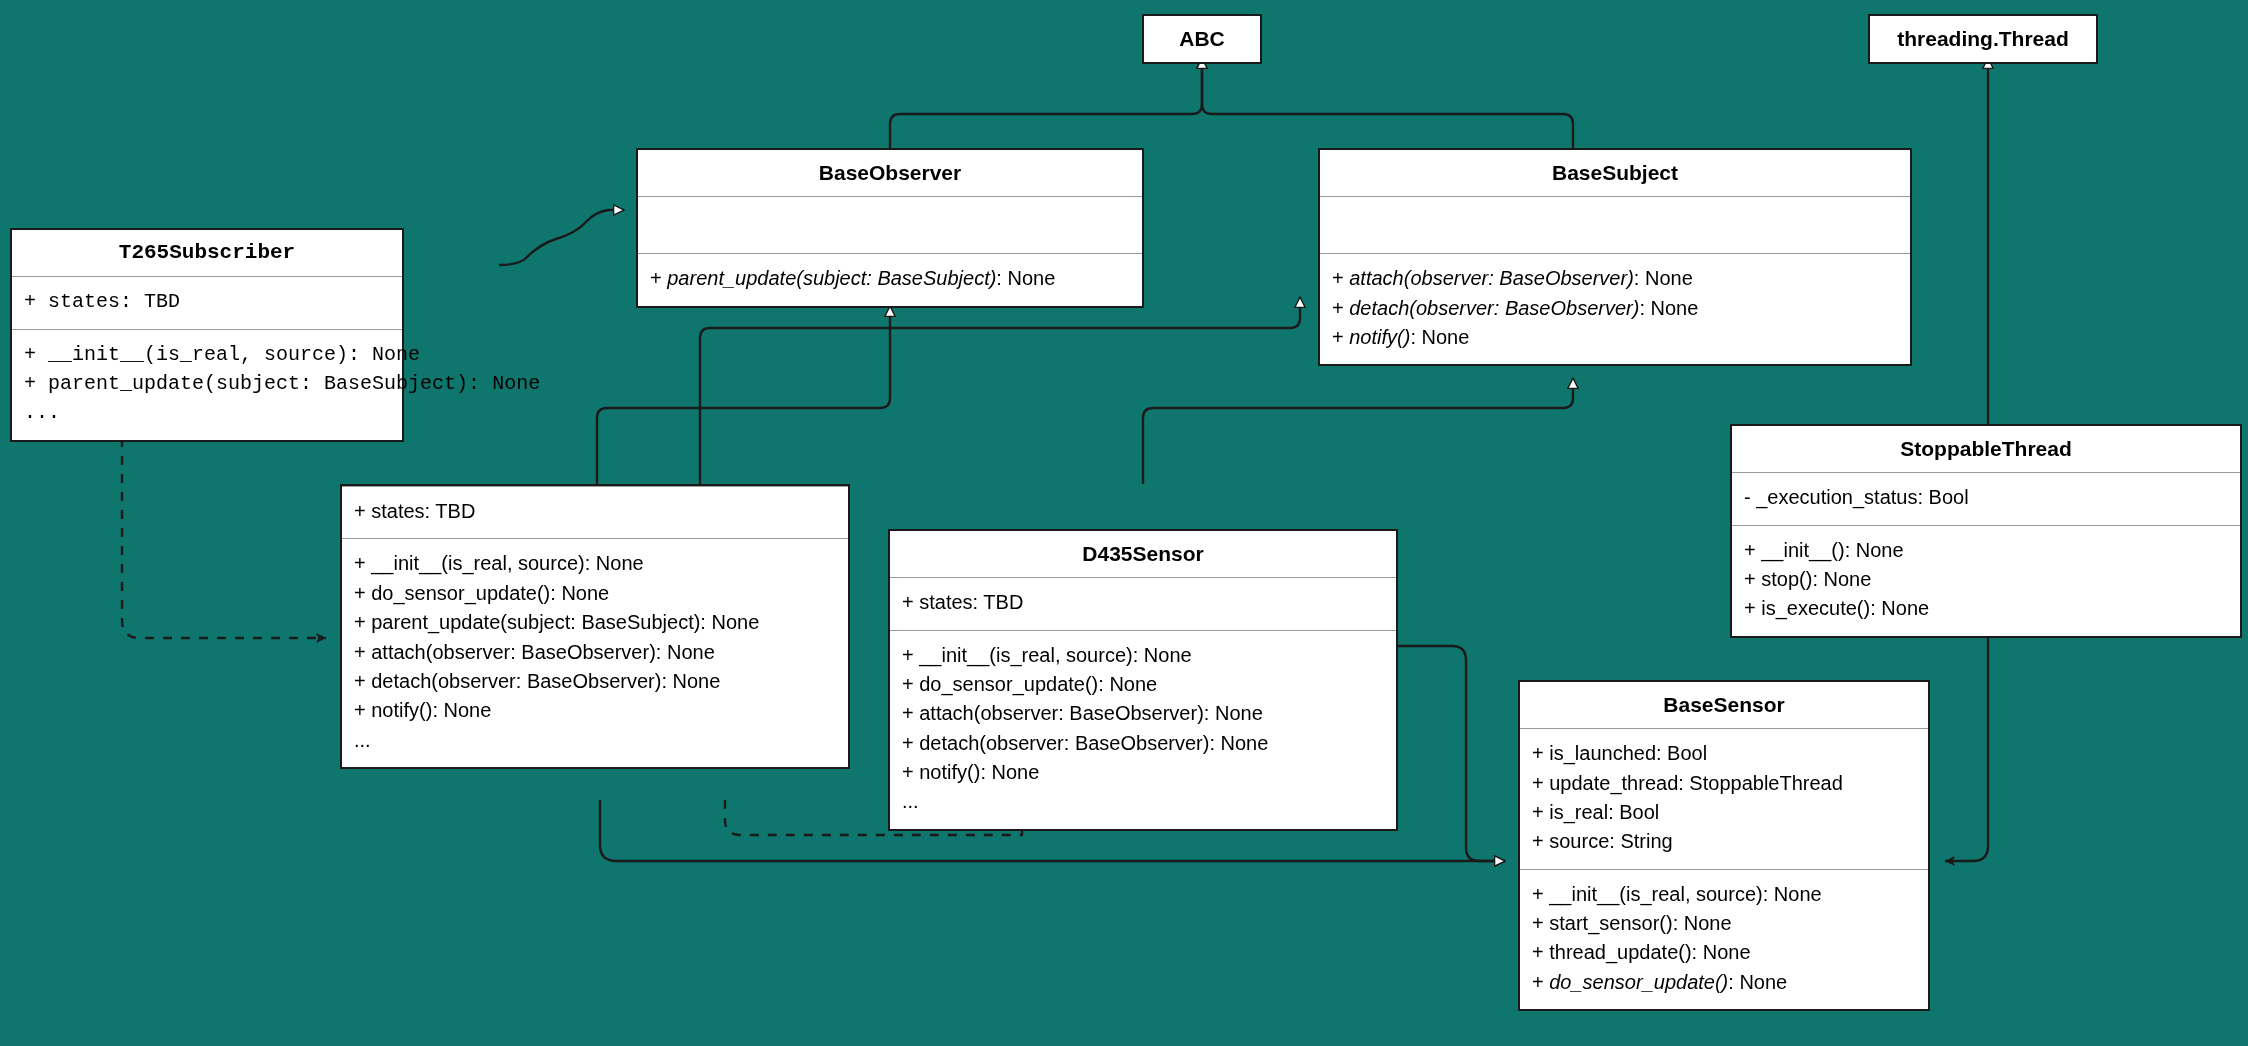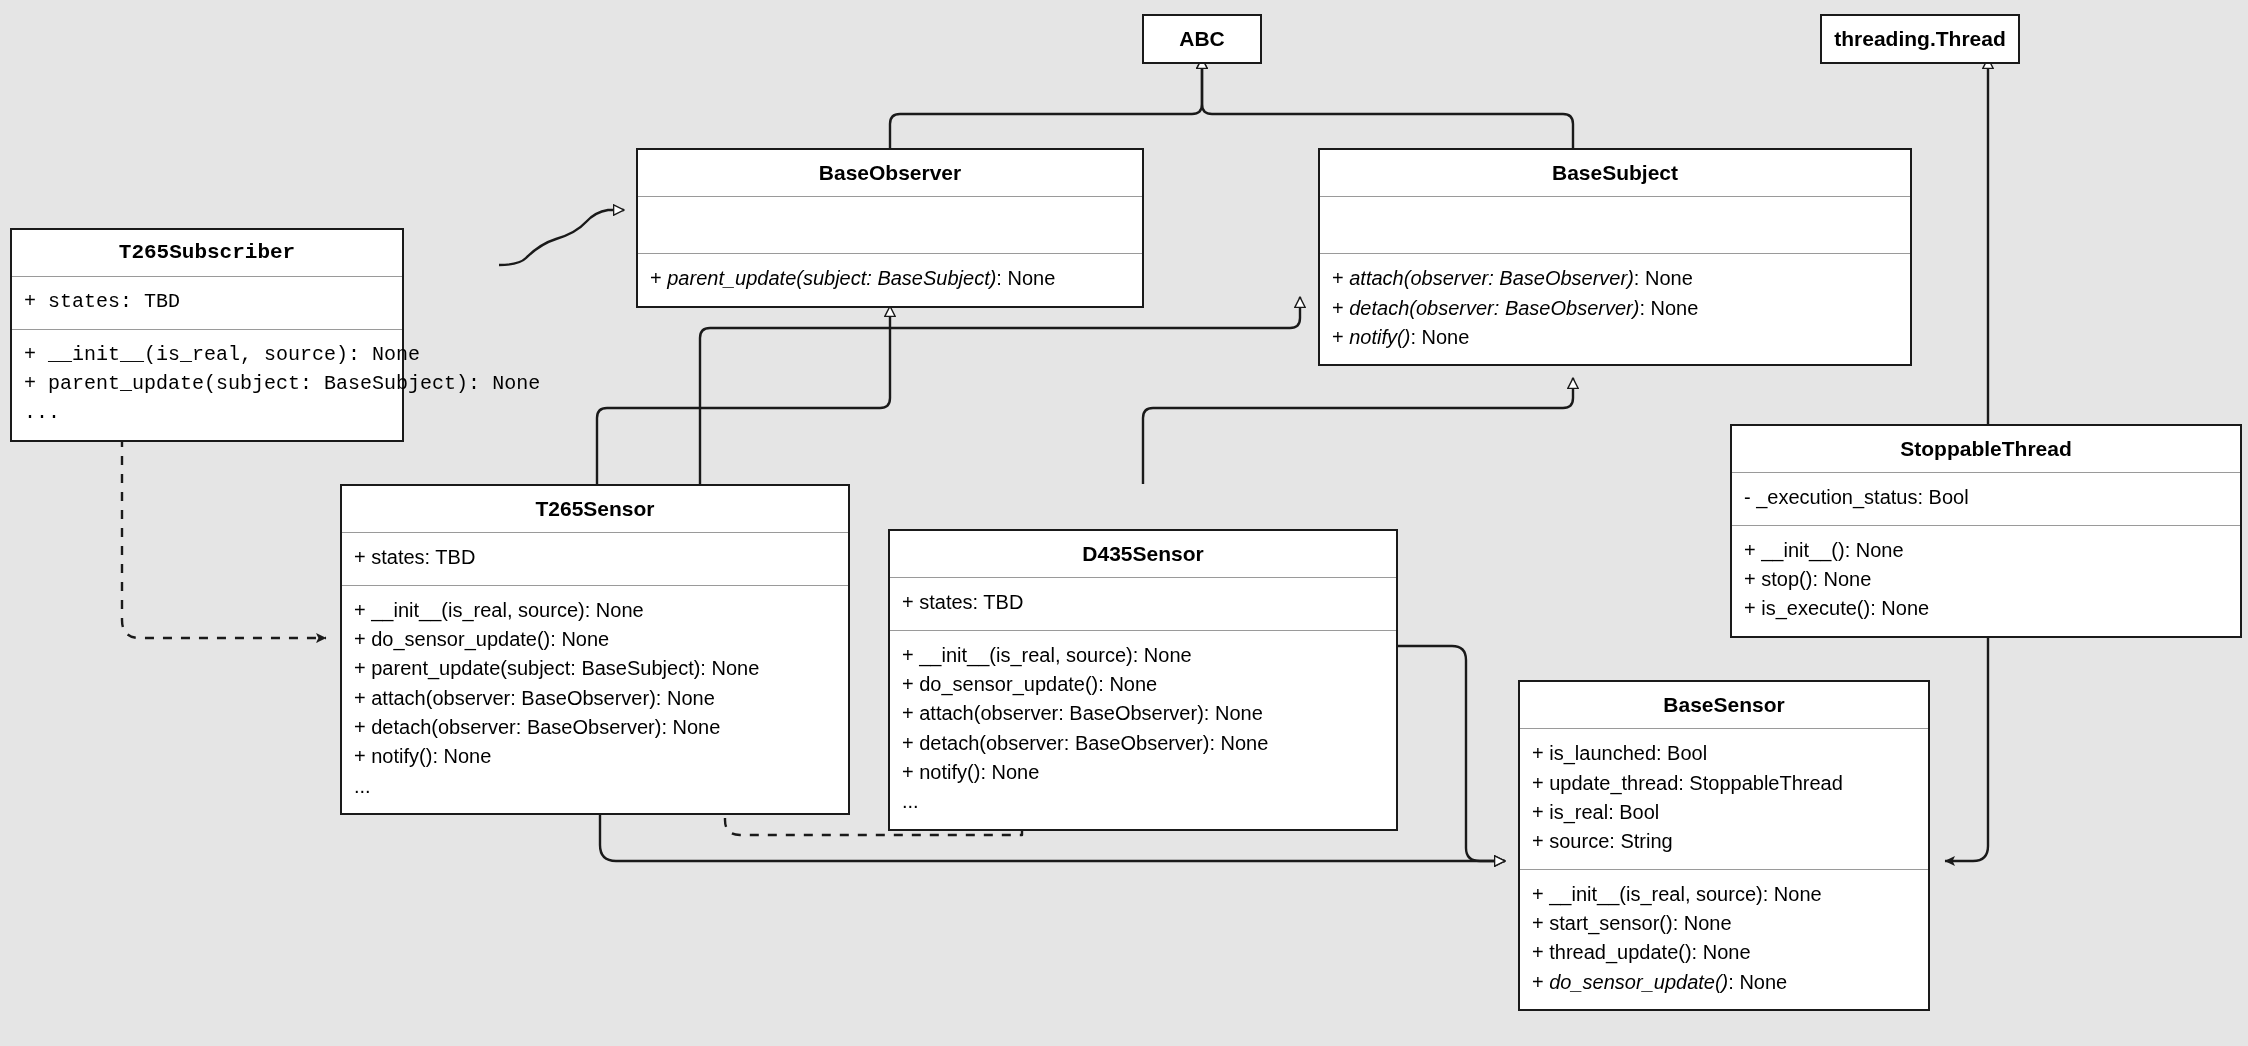--- a/index.html
+++ b/index.html
@@ -8,21 +8,21 @@
     padding: 0;
     background: #ffffff;
   }
   body {
     font-family: "Liberation Sans", sans-serif;
   }
   #canvas {
     position: relative;
     width: 2248px;
     height: 1046px;
-    background: #e5e5e5;
+    background: #0f766e;
     overflow: hidden;
   }
   #edges {
     position: absolute;
     left: 0;
     top: 0;
     width: 2248px;
     height: 1046px;
     pointer-events: none;
   }
@@ -56,21 +56,21 @@
     padding: 14px 10px;
   }
   .uml-row {
     white-space: nowrap;
   }
   .uml-row .sig-abstract {
     font-style: italic;
   }
   
   #box-abc        { left: 1142px; top: 14px;  width: 120px; }
-  #box-thread     { left: 1820px; top: 14px;  width: 200px; }
+  #box-thread     { left: 1868px; top: 14px;  width: 230px; }
   #box-observer   { left: 636px;  top: 148px; width: 508px; }
   #box-subject    { left: 1318px; top: 148px; width: 594px; }
   #box-subscriber { left: 10px;   top: 228px; width: 394px; font-family: Liberation Mono, monospace; }
   #box-stoppable  { left: 1730px; top: 424px; width: 512px; }
   #box-t265       { left: 340px;  top: 484px; width: 510px; }
   #box-d435       { left: 888px;  top: 484px; width: 510px; margin-top: 45px; }
   #box-basesensor { left: 1518px; top: 680px; width: 412px; }
 </style>
 </head>
 <body>
@@ -203,21 +203,20 @@
         <span>stop()</span><span>: </span><span>None</span>
       </div>
       <div class="uml-row">
         <span>+</span>
         <span>is_execute()</span><span>: </span><span>None</span>
       </div>
     </div>
   </div>
 
   <div class="umlbox" id="box-t265">
-    <div class="uml-title">T265Sensor</div>
     <div class="uml-sep"></div>
     <div class="uml-compartment">
       <div class="uml-row">
         <span>+</span>
         <span>states: TBD</span>
       </div>
     </div>
     <div class="uml-sep"></div>
     <div class="uml-compartment">
       <div class="uml-row">

